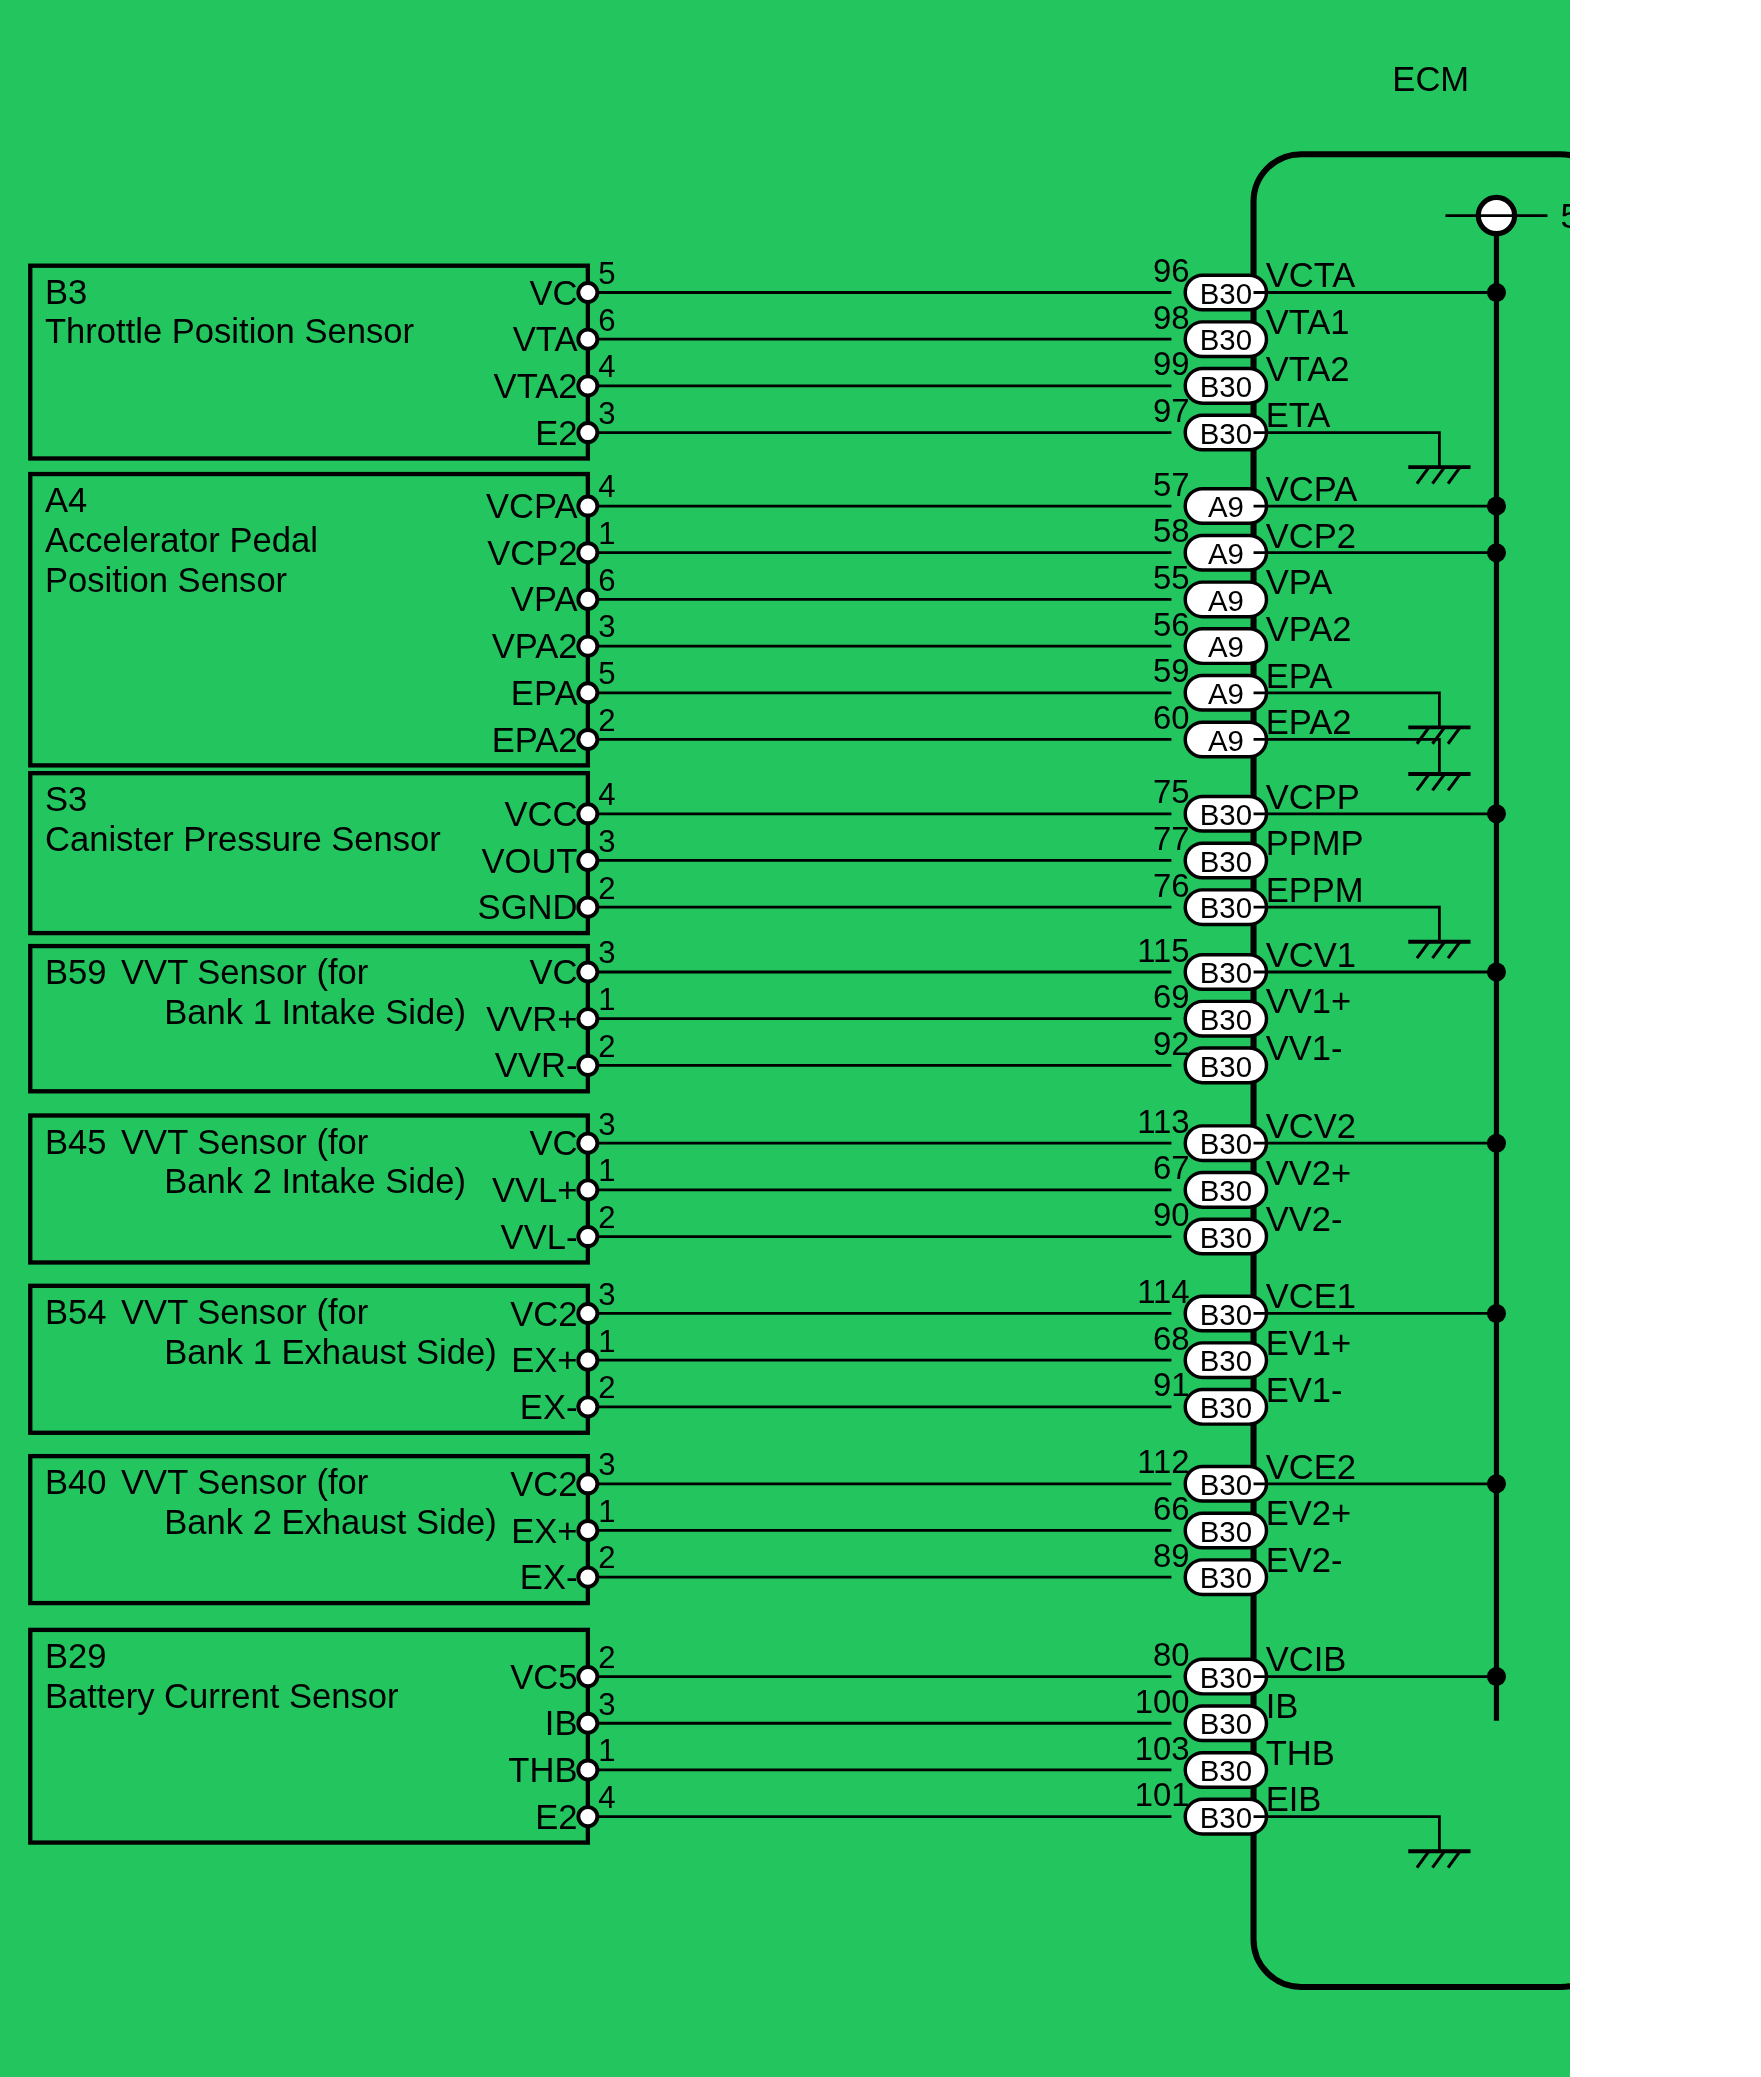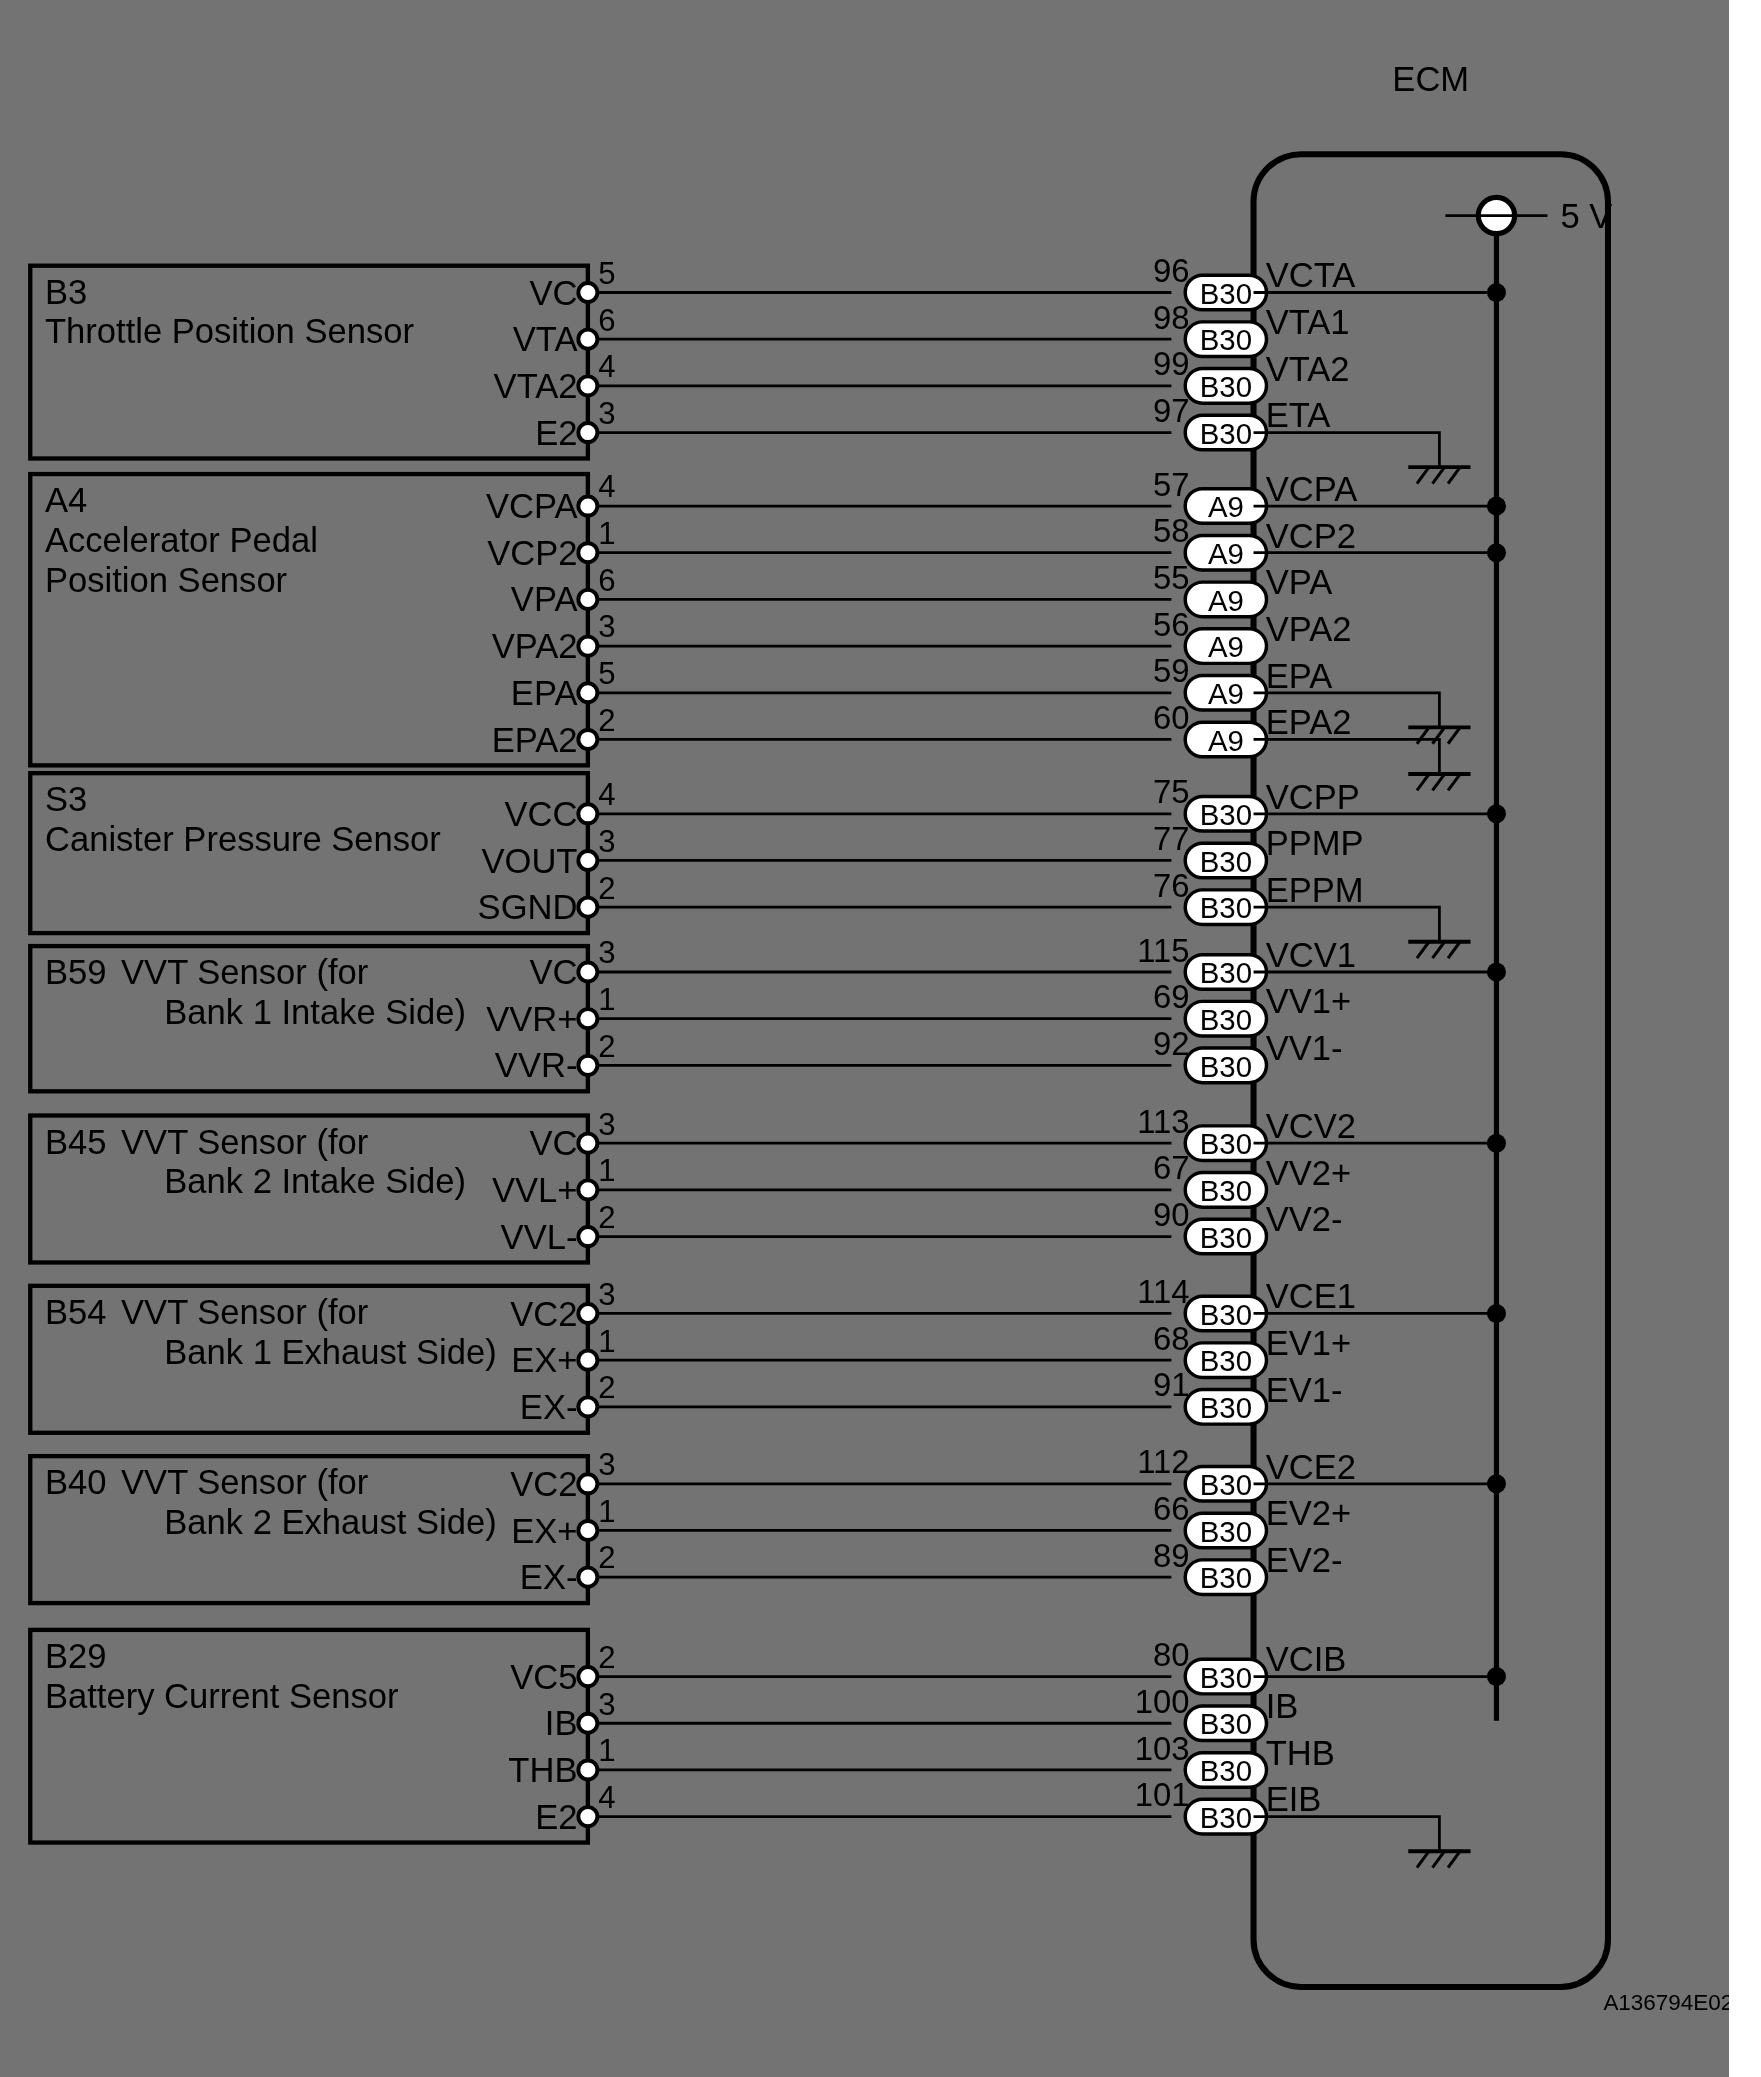--- a/index.html
+++ b/index.html
@@ -6,23 +6,23 @@
     margin: 0;
     padding: 0;
     background: #ffffff;
   }
   body {
     font-family: "Liberation Sans", sans-serif;
     color: #000000;
   }
   #diagram-root {
     position: relative;
-    width: 1729px;
+    width: 1570px;
     height: 2078px;
-    background: #737373;
+    background: #22c55e;
     overflow: hidden;
     text-align: center;
   }
   #wiring-svg {
     position: absolute;
     left: 0; top: 0;
     width: 1761px;
     height: 2078px;
   }
   .svg-text {

